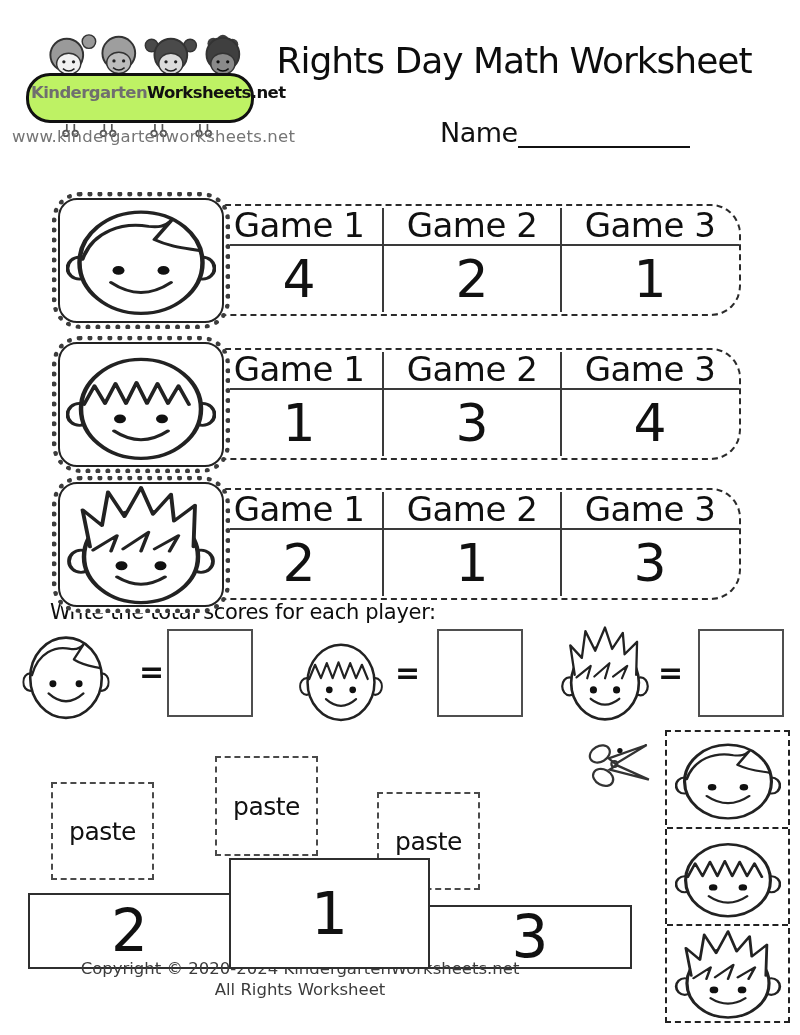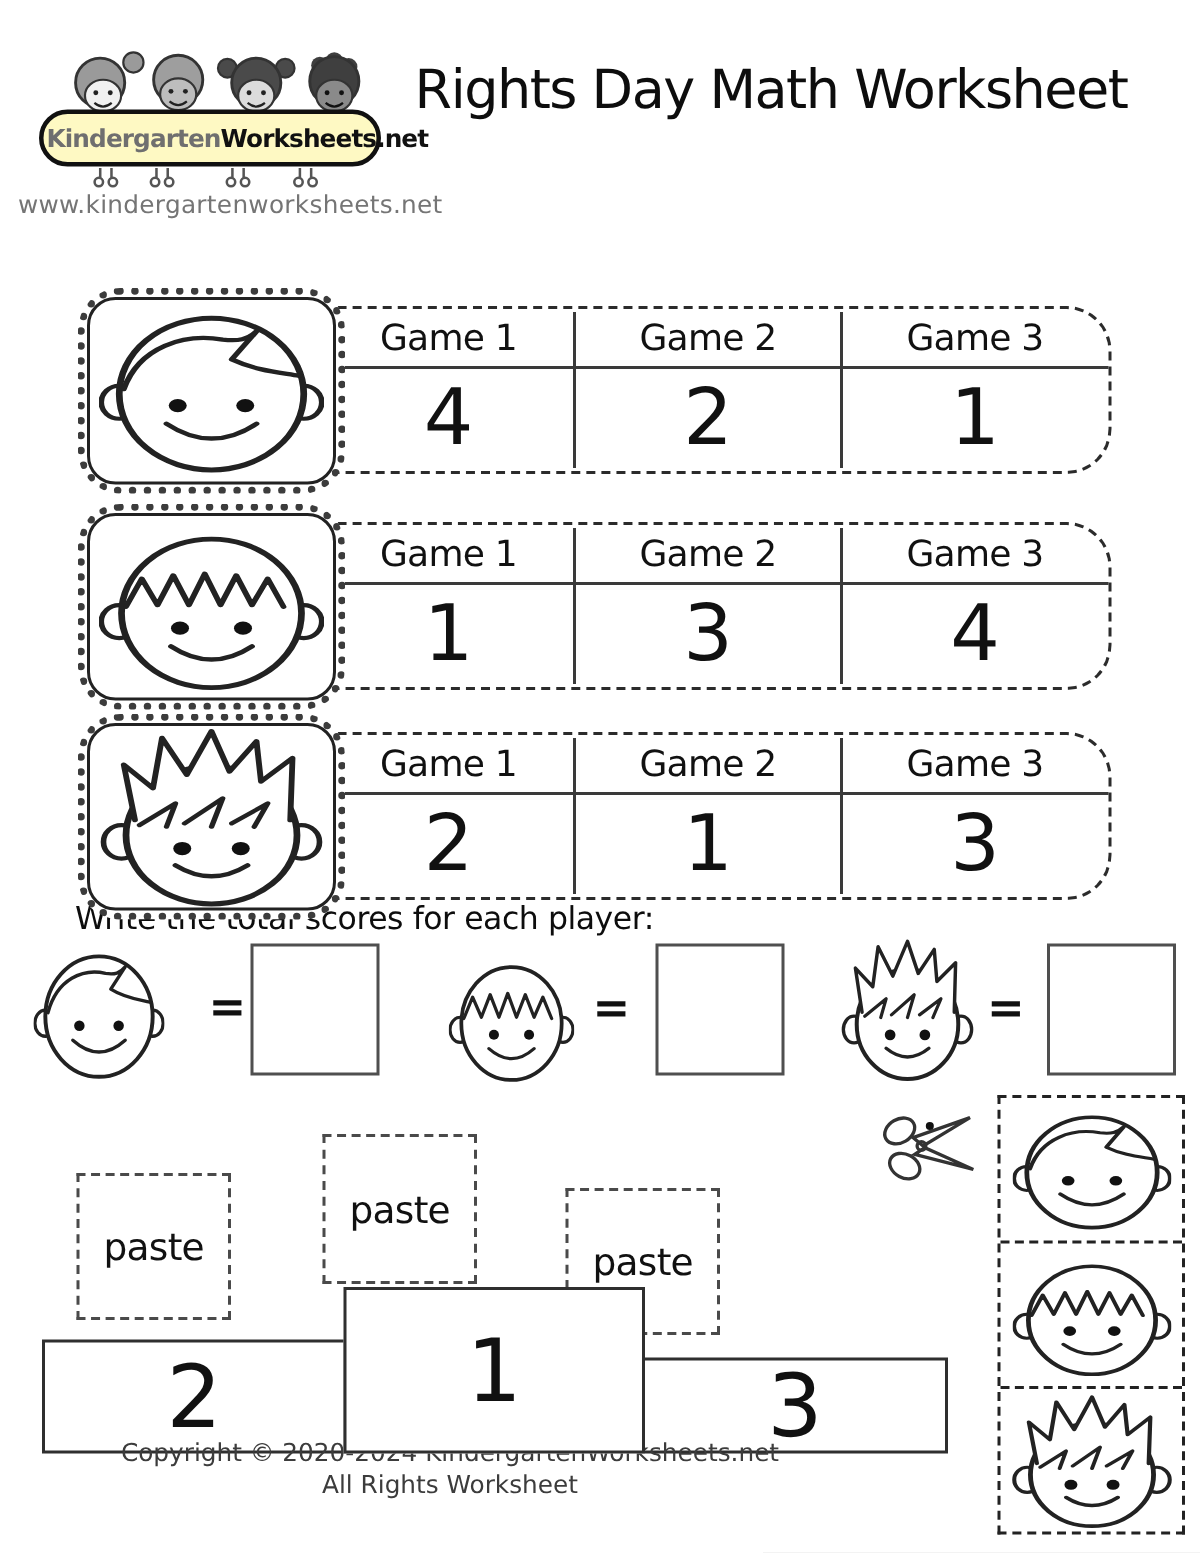--- a/index.html
+++ b/index.html
@@ -6,22 +6,22 @@
   html,body { background:#e9e9e9; }
   .page {
     position:relative; width:800px; height:1035px; background:#fff;
     font-family:"DejaVu Sans","Liberation Sans",sans-serif; color:#111;
     margin:0 auto; overflow:hidden;
   }
   
   .logo { position:absolute; left:26px; top:28px; width:234px; }
   .kids { display:block; margin:0 0 -15px 8px; width:212px; height:60px; }
   .banner {
-    position:relative; z-index:2; width:228px; background:#fef9c3;
-    border:3px solid #111; border-radius:24px; padding:7px 2px 6px;
+    position:relative; z-index:2; width:228px; background:#bef264;
+    border:3px solid #111; border-radius:24px; padding:7px 2px 18px;
     text-align:center; font-size:16.5px; font-weight:bold; letter-spacing:-0.6px;
     white-space:nowrap;
   }
   .banner .gray { color:#6f6f6f; }
   .feet { display:block; margin:1px 0 0 22px; width:182px; height:15px; }
   .logo-url {
     position:absolute; left:12px; top:127px; width:262px; text-align:center;
     font-size:16.5px; color:#757575; letter-spacing:0.2px;
   }
   
@@ -43,21 +43,21 @@
   .stable {
     position:absolute; left:215px; width:526px; height:112px;
     border:2.5px dashed #2b2b2b; border-left:none; border-radius:0 30px 30px 0;
     display:grid; grid-template-columns:168px 178px 1fr; grid-template-rows:40px 1fr;
     z-index:1; background:#fff;
   }
   .t-row1 { top:204px; } .t-row2 { top:348px; } .t-row3 { top:488px; }
   .hline { position:absolute; left:0; right:0; top:38px; height:2px; background:#3a3a3a; }
   .sep  { position:absolute; top:2px; bottom:2px; width:2px; background:#3a3a3a; }
   .sep1 { left:167px; } .sep2 { left:345px; }
-  .th { font-size:24px; letter-spacing:-0.5px; text-align:center; line-height:38px; }
+  .th { font-size:34px; letter-spacing:-0.5px; text-align:center; line-height:38px; }
   .td { font-size:52px; text-align:center; line-height:66px; font-weight:500; }
   
   .t-face { position:absolute; }
   .tf0 { left:20px;  top:628px; } .tf1 { left:296px; top:633px; } .tf2 { left:558px; top:624px; }
   .equals { position:absolute; font-size:30px; font-weight:900; color:#111; }
   .eq0 { left:139px; top:654px; } .eq1 { left:395px; top:655px; } .eq2 { left:658px; top:655px; }
   .total-box { position:absolute; width:86px; height:88px; border:2.5px solid #4f4f4f; background:#fff; }
   .tb0 { left:167px; top:629px; } .tb1 { left:437px; top:629px; } .tb2 { left:698px; top:629px; }
   
   .step { position:absolute; background:#fff; border:2.5px solid #2f2f2f; display:flex; align-items:center; justify-content:center; font-size:58px; font-weight:500; }
@@ -156,20 +156,24 @@
           <circle cx="121" cy="10" r="3"></circle>
         <circle cx="159" cy="10" r="3"></circle>
           <circle cx="169" cy="10" r="3"></circle>
       </g>
     </svg>
   </div>
   <div class="logo-url">www.kindergartenworksheets.net</div>
 
   <h1 class="title">Rights Day Math Worksheet</h1>
 
+  <div class="name-row">
+    <span class="name-label">Name</span>
+    <span class="name-line"></span>
+  </div>
 
 
   <div class="frame f-row1">
     <div class="frame-inner">
       <svg width="150" height="121" viewBox="0 0 100 110" preserveAspectRatio="none">
           <use href="#face-combed"></use>
         </svg>
     </div>
   </div>
   <div class="stable t-row1">

